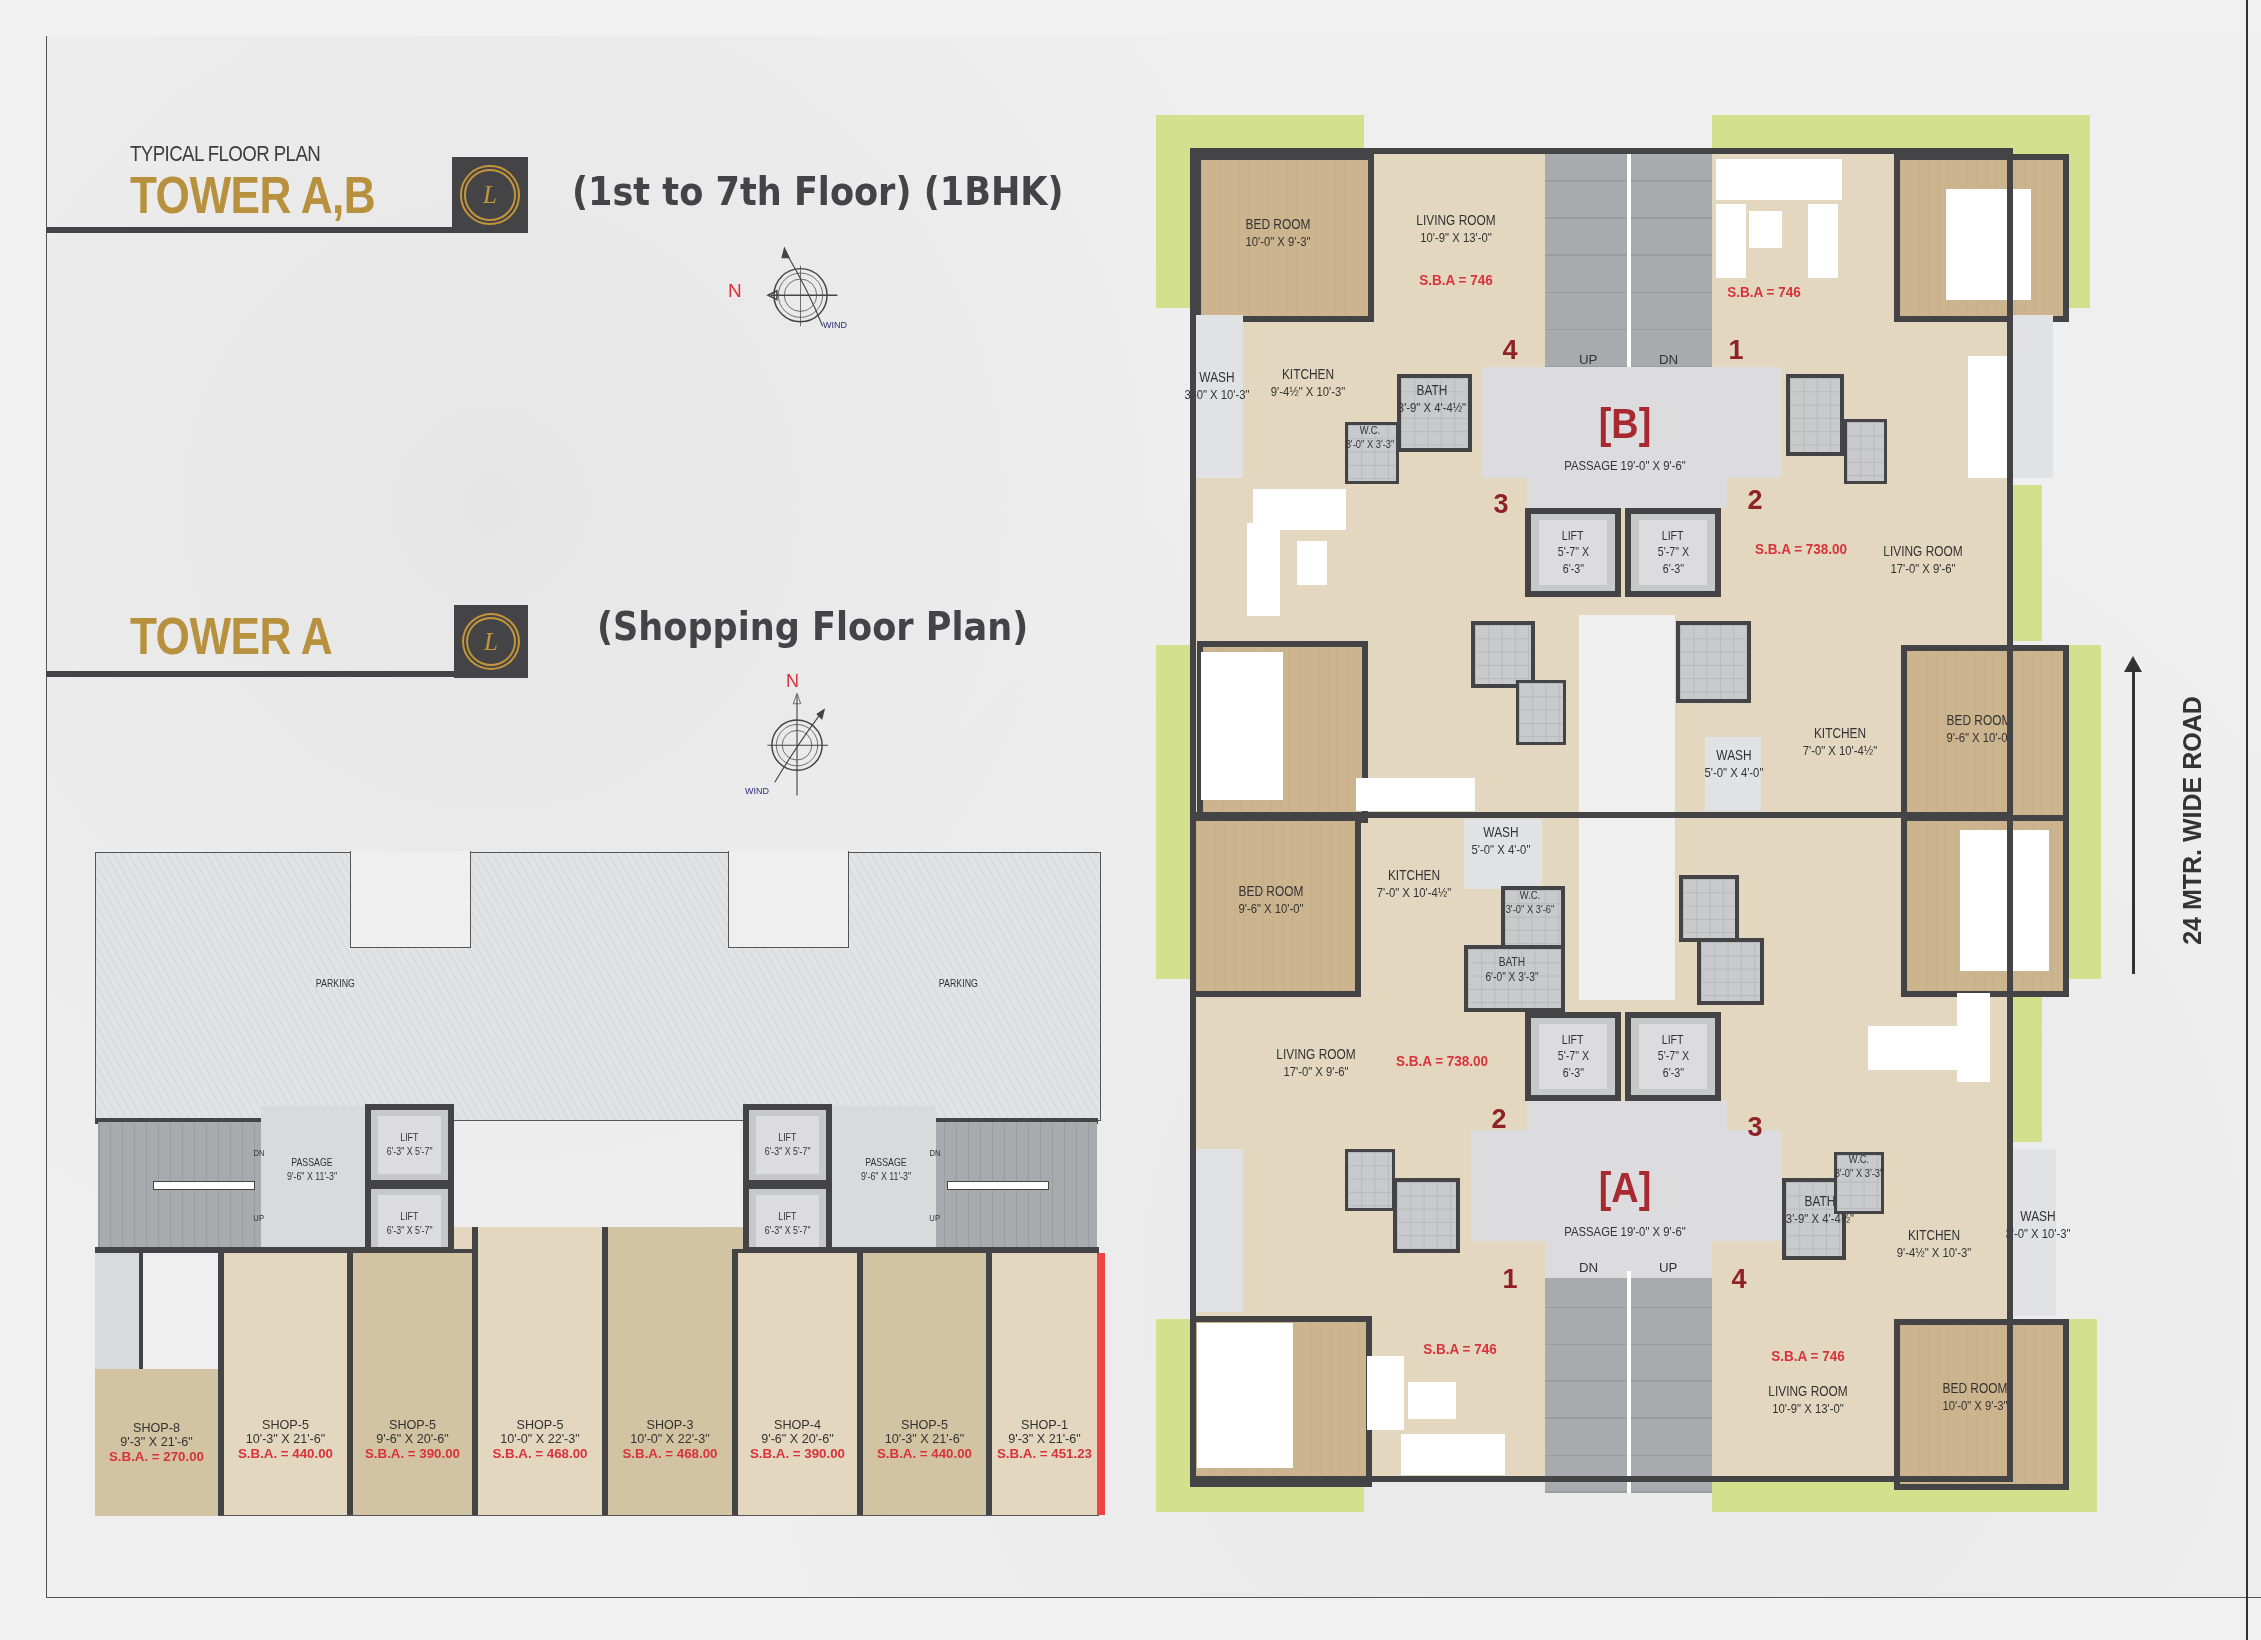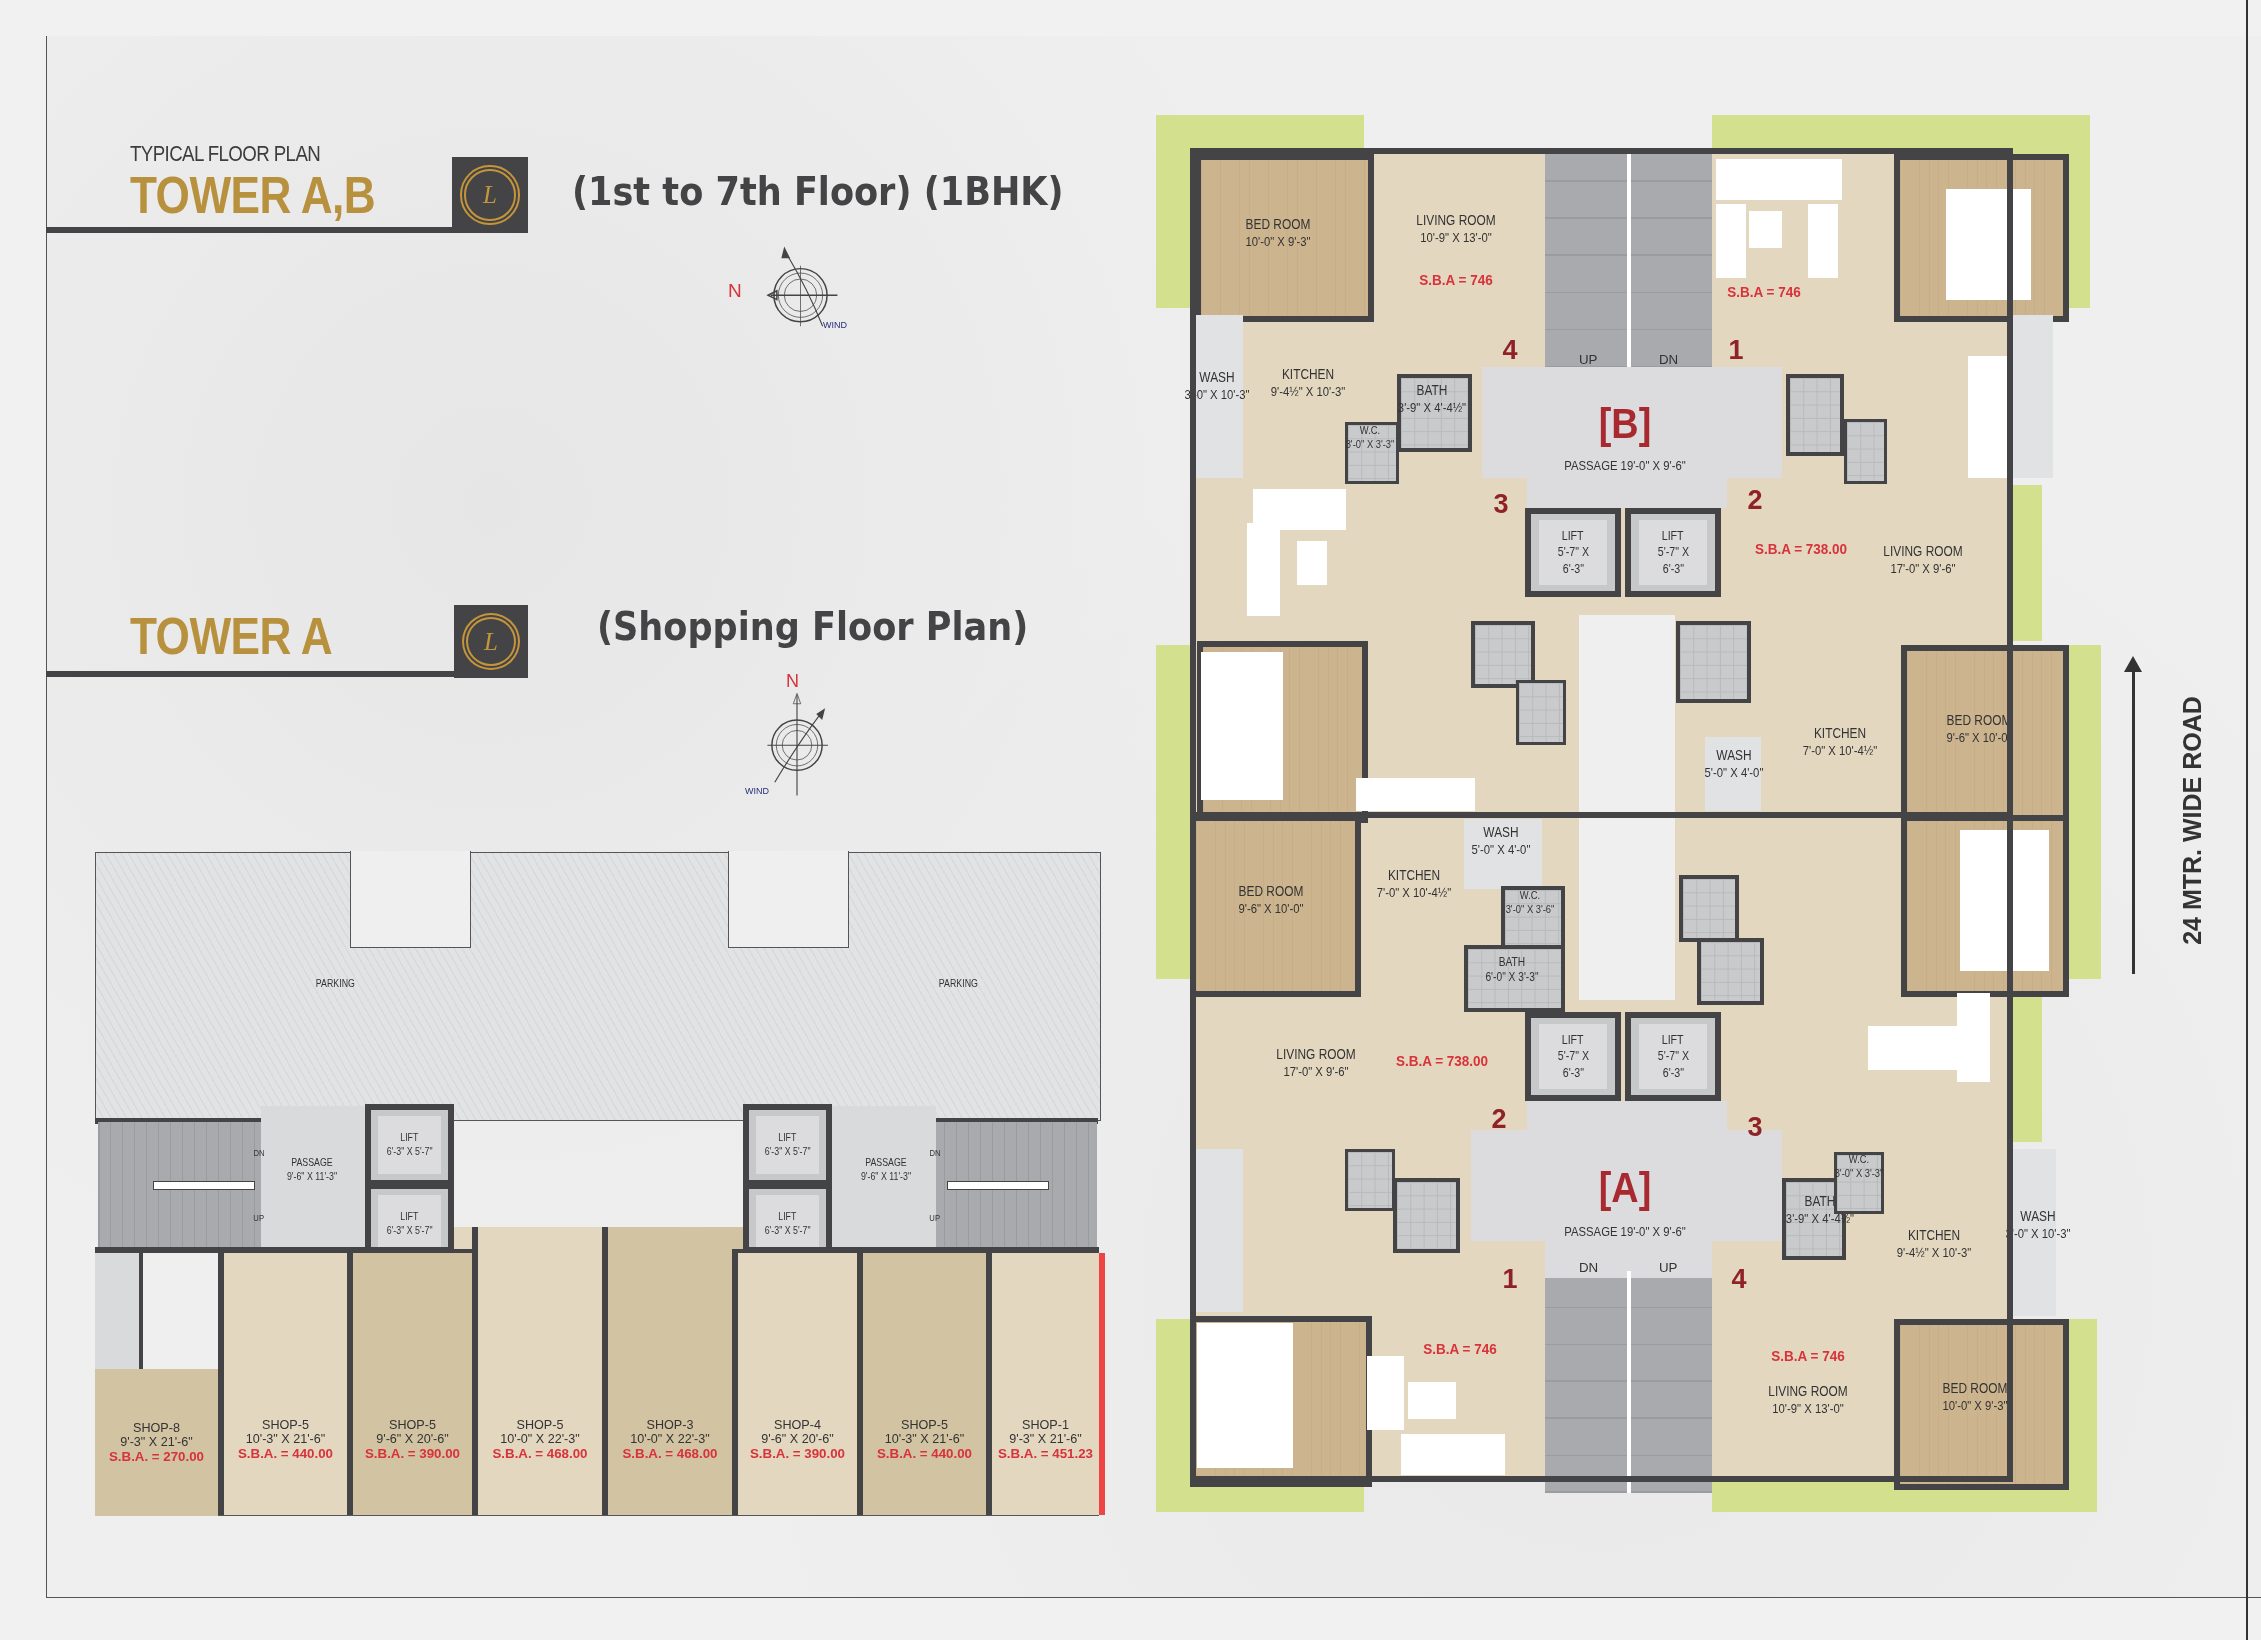--- a/index.html
+++ b/index.html
@@ -192,21 +192,21 @@
     <div class="shop shop-light" style="left:637px;top:0;width:125px;height:262px;padding-top:111px;">
       <div class="n">SHOP-4</div>
       <div class="d">9'-6" X 20'-6"</div>
       <div class="s">S.B.A. = 390.00</div>
     </div>
     <div class="shop shop-dark" style="left:762px;top:0;width:129px;height:262px;padding-top:111px;">
       <div class="n">SHOP-5</div>
       <div class="d">10'-3" X 21'-6"</div>
       <div class="s">S.B.A. = 440.00</div>
     </div>
-    <div class="shop shop-light" style="left:891px;top:0;width:119px;height:262px;padding-top:111px;border-right:6px solid #ef4444;">
+    <div class="shop shop-light" style="left:891px;top:0;width:119px;height:262px;padding-top:111px;border-right:8px solid #ef4444;">
       <div class="n">SHOP-1</div>
       <div class="d">9'-3" X 21'-6"</div>
       <div class="s">S.B.A. = 451.23</div>
     </div>
   </div>
 </div>
 
 <div>
 
   <div class="abs green" style="left:1156px;top:115px;width:208px;height:193px;"></div>

